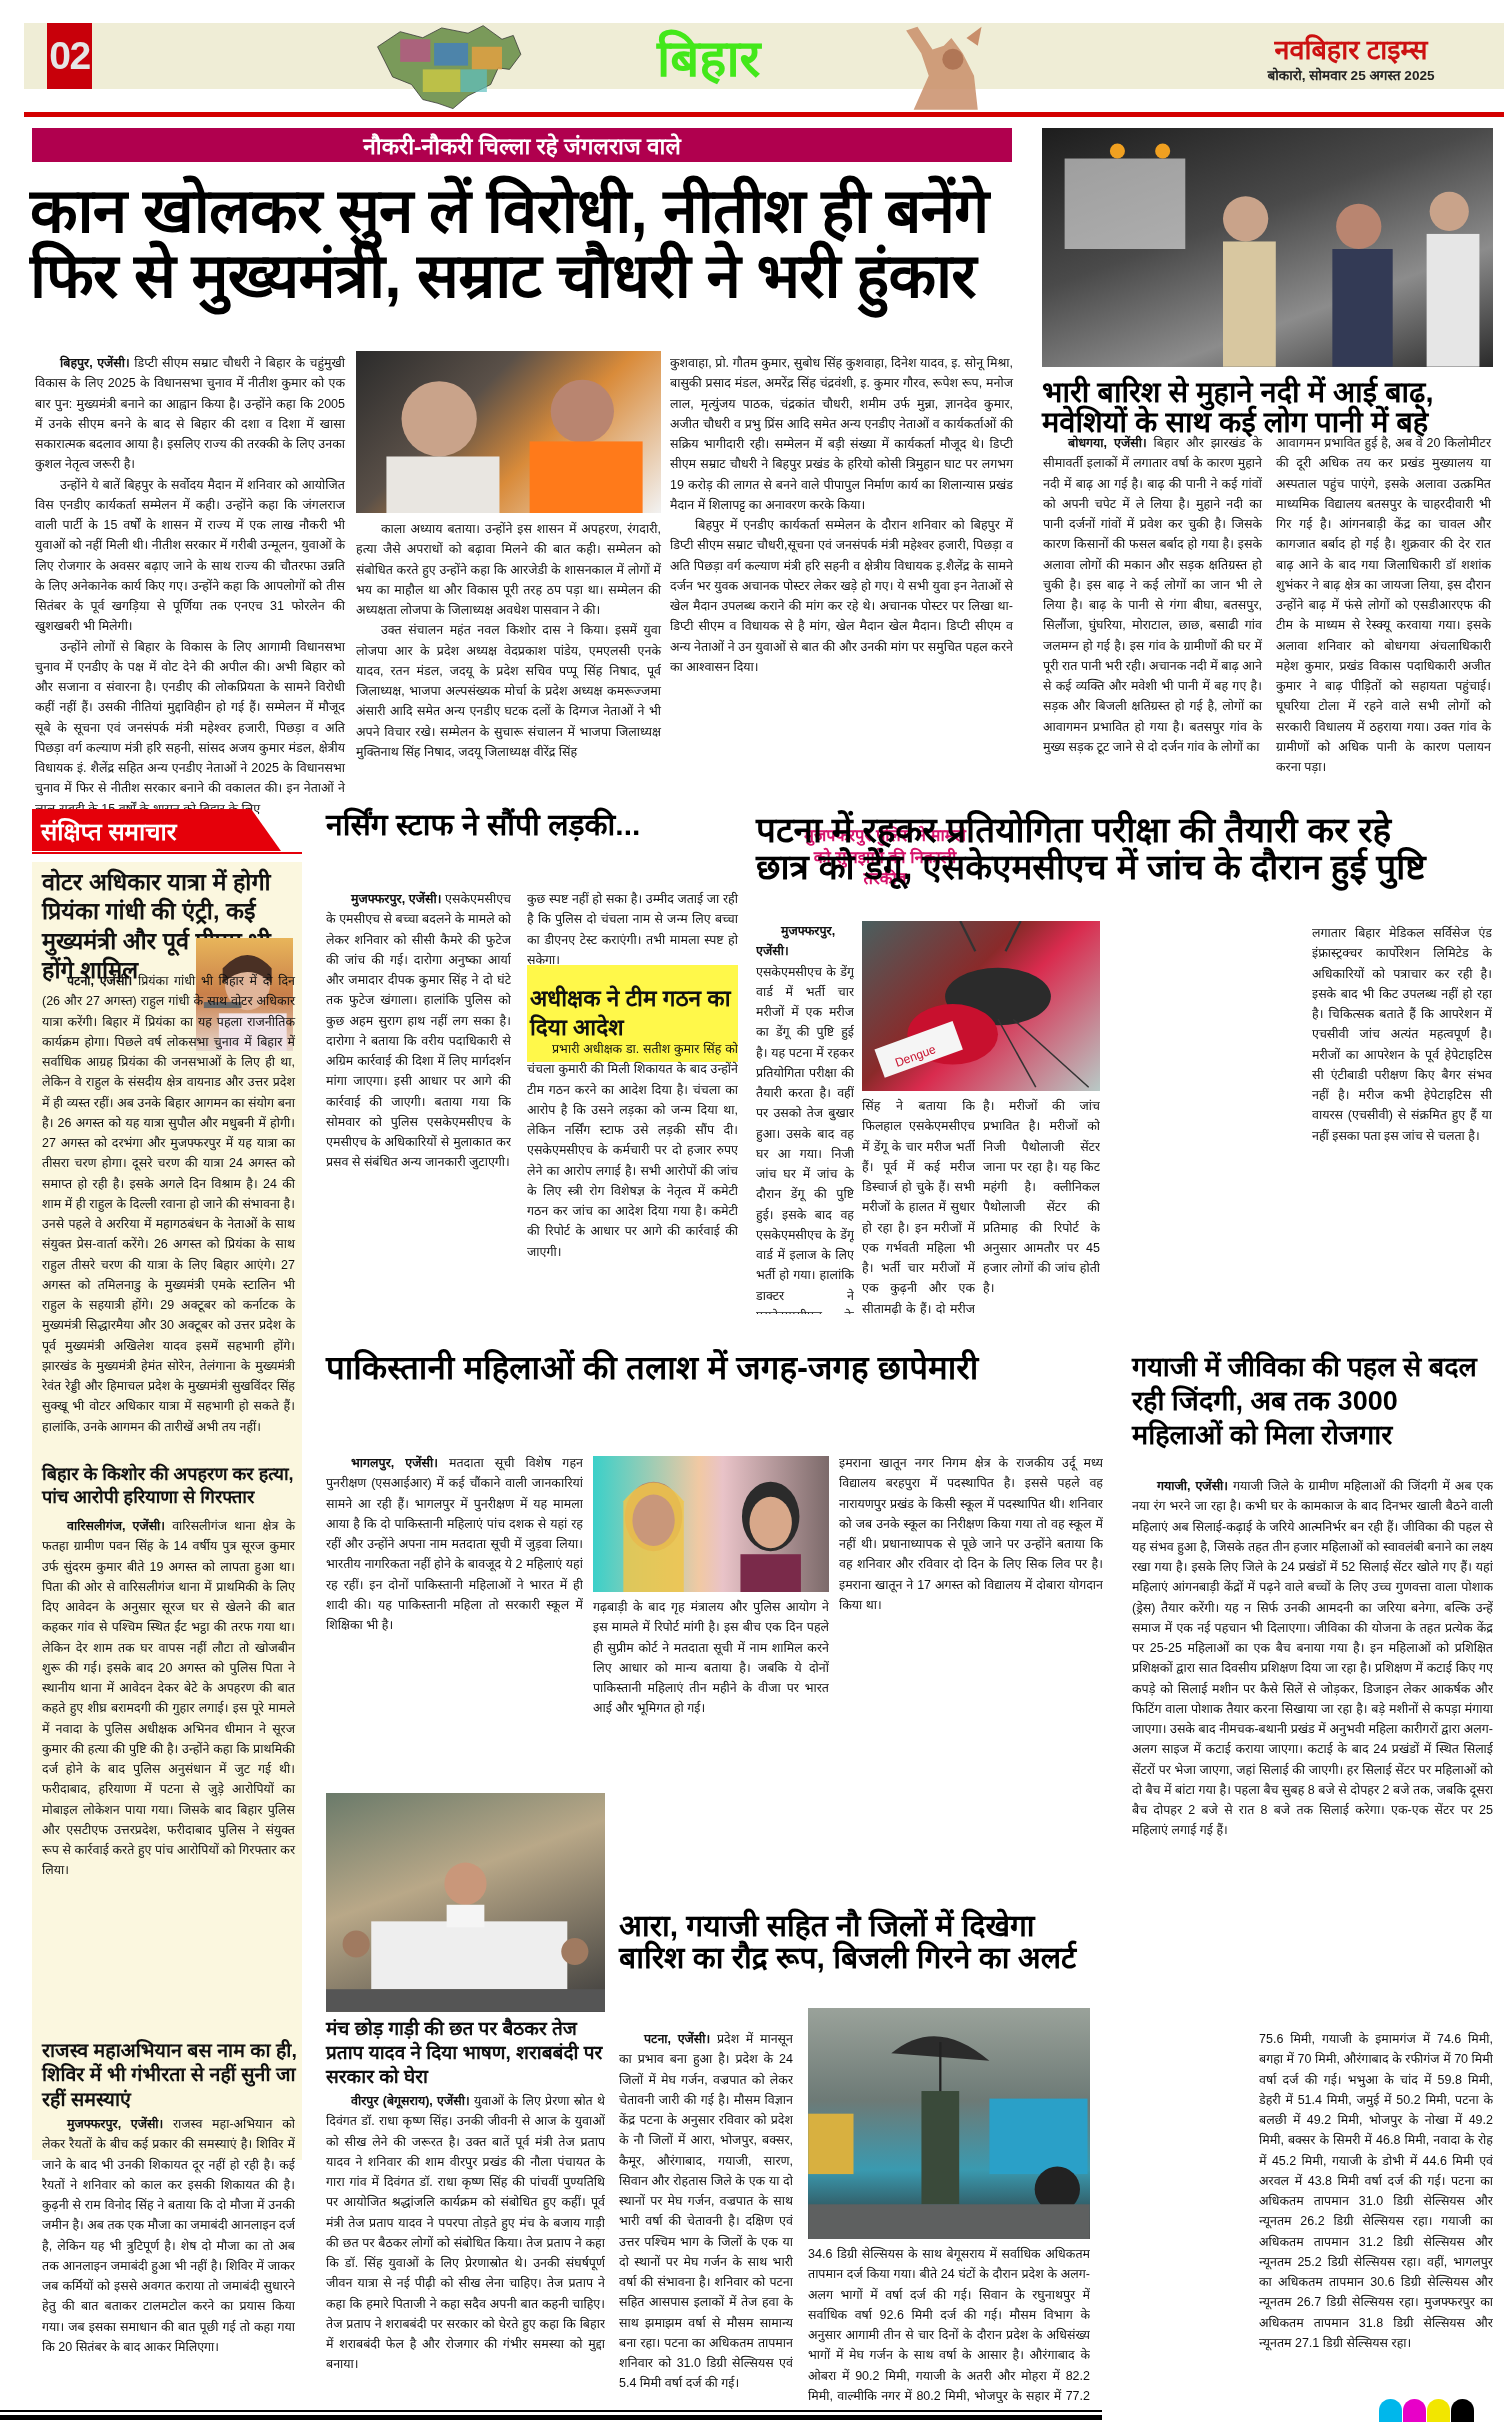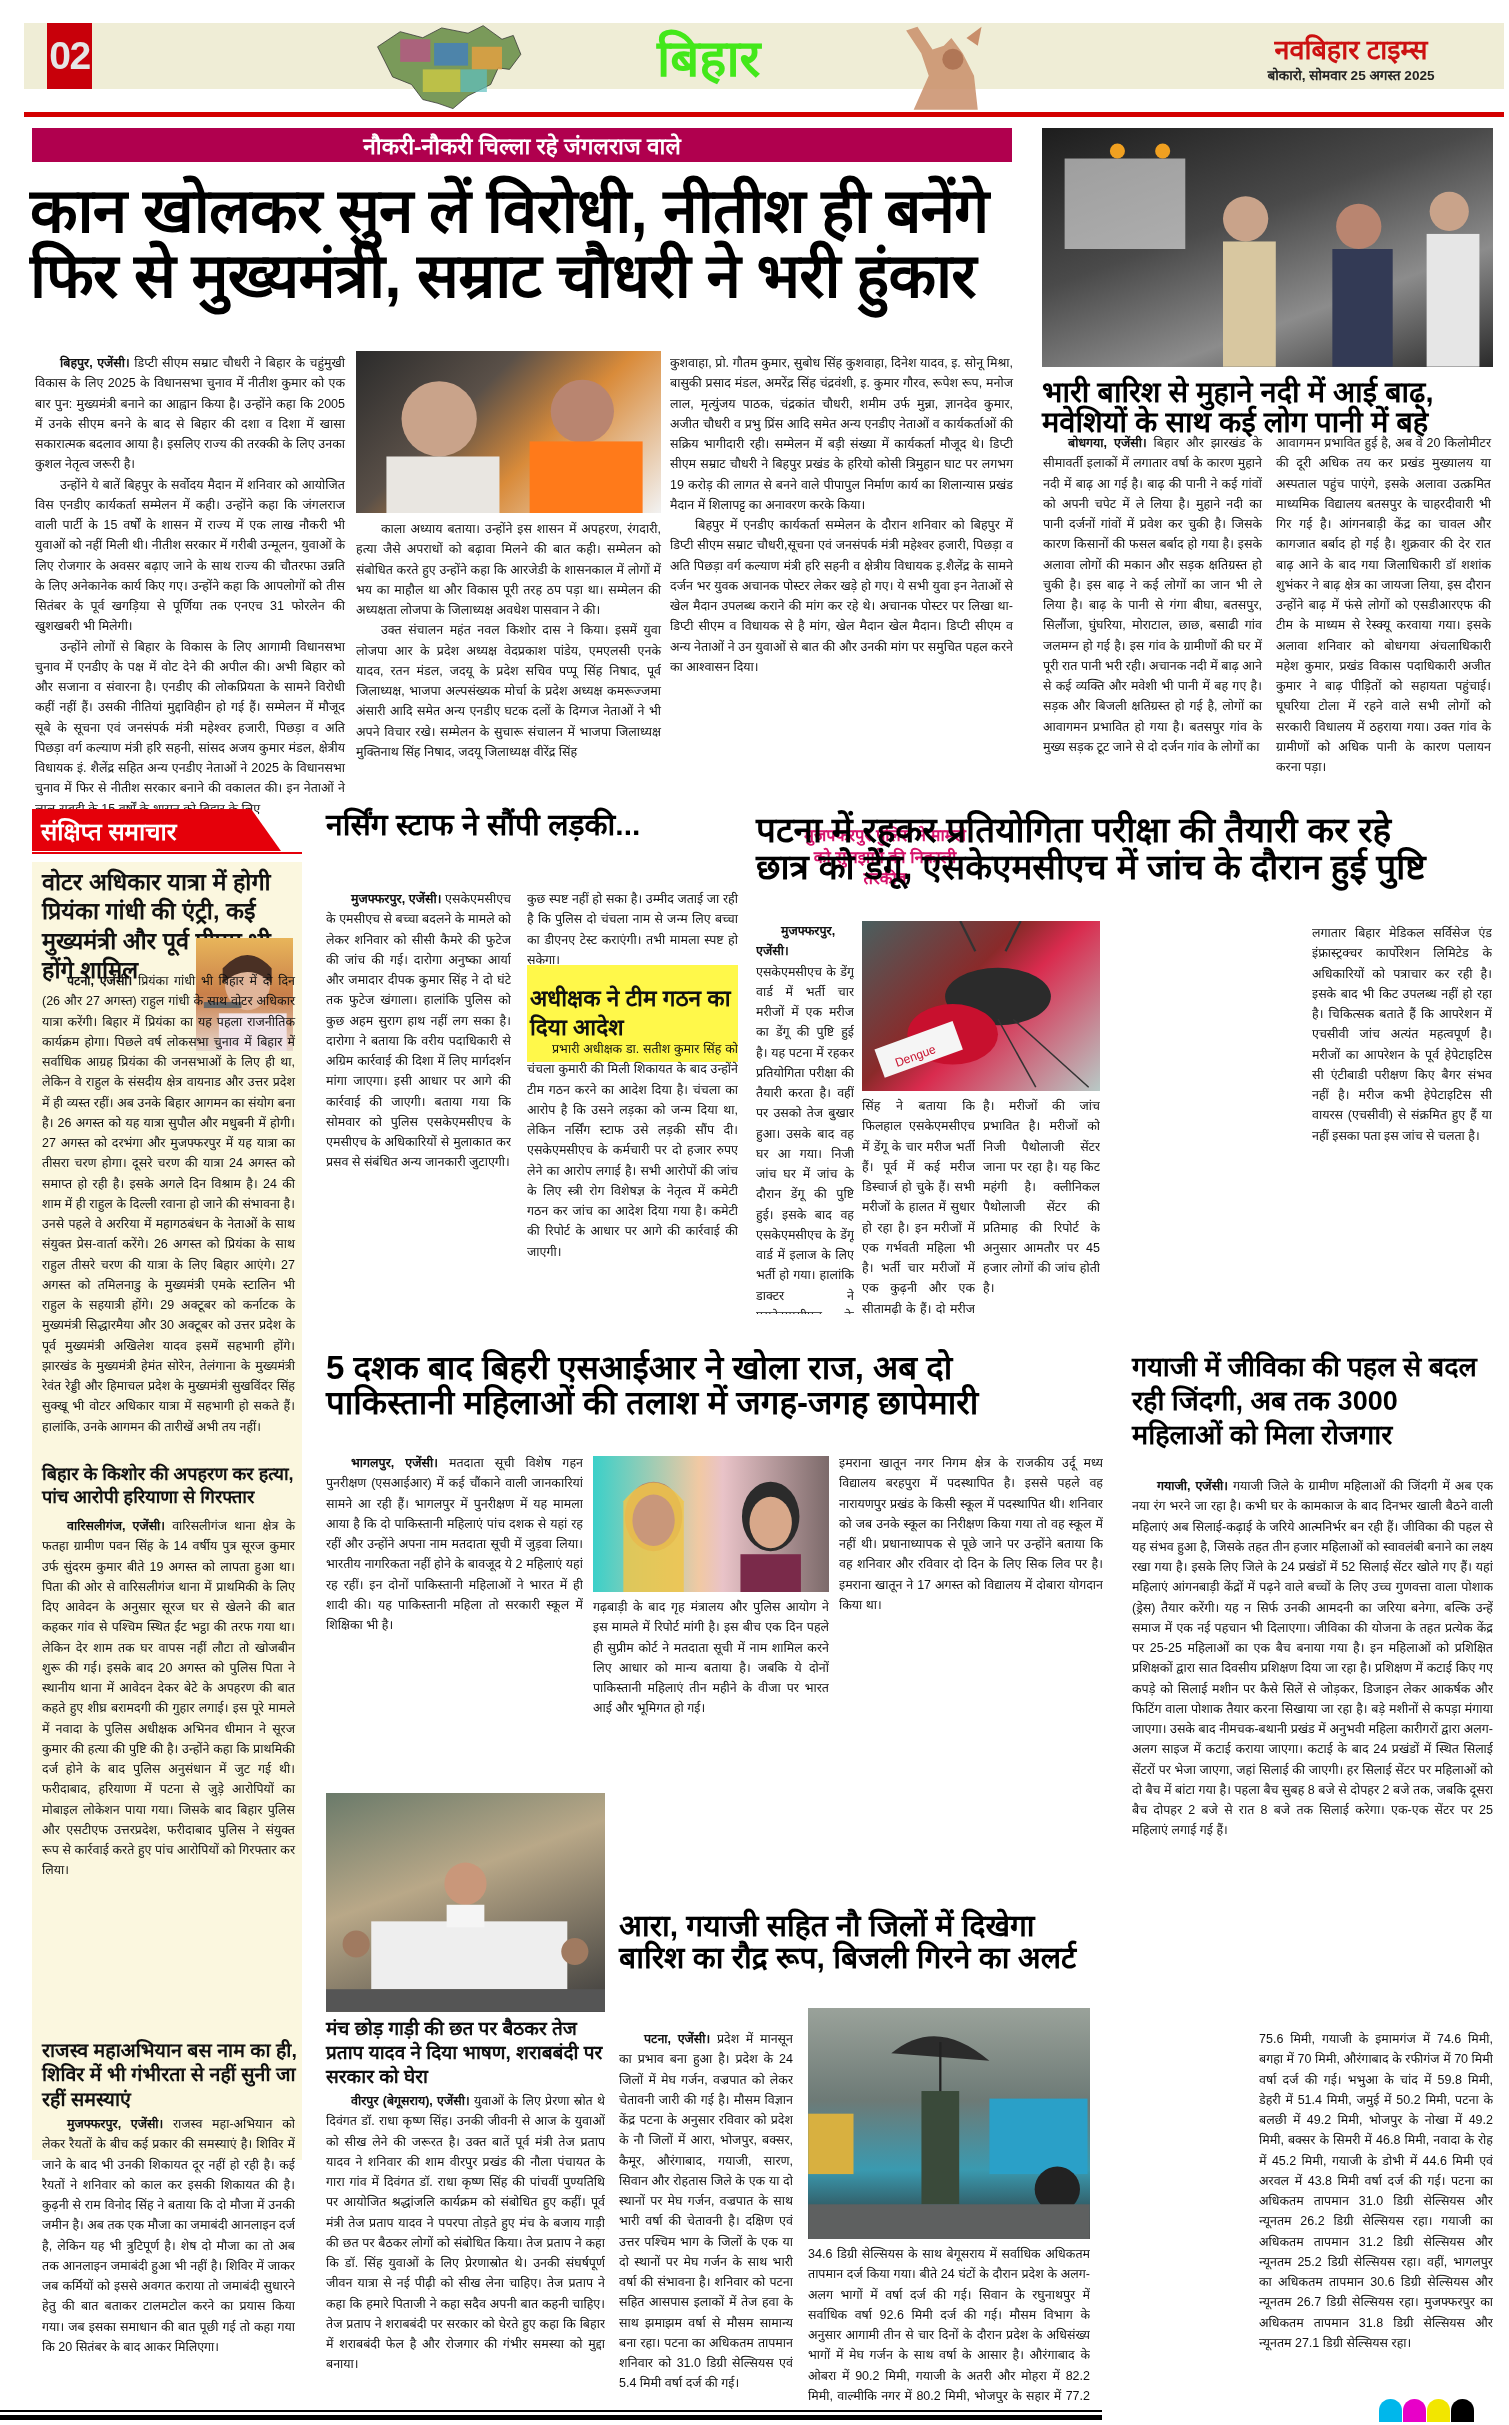--- a/index.html
+++ b/index.html
@@ -184,21 +184,20 @@
   <p style="text-indent:0">सिंह ने बताया कि फिलहाल एसकेएमसीएच में डेंगू के चार मरीज भर्ती हैं। पूर्व में कई मरीज डिस्चार्ज हो चुके हैं। सभी मरीजों के हालत में सुधार हो रहा है। इन मरीजों में एक गर्भवती महिला भी है। भर्ती चार मरीजों में एक कुढ़नी और एक सीतामढ़ी के हैं। दो मरीज मुंबई से एक पटना से घर आया है। एसकेएमसीएच के क्लीनिकल पैथोलाजी विभाग में एचसीवी की जांच प्रभावित है।</p>
 </div>
 <div class="abs body-text" style="left:983px; top:1096px; width:117px; height:219px; overflow:hidden;">
   <p style="text-indent:0">है। मरीजों की जांच प्रभावित है। मरीजों को निजी पैथोलाजी सेंटर जाना पर रहा है। यह किट महंगी है। क्लीनिकल पैथोलाजी सेंटर की प्रतिमाह की रिपोर्ट के अनुसार आमतौर पर 45 हजार लोगों की जांच होती है।</p>
 </div>
 <div class="abs body-text" style="left:1312px; top:923px; width:180px; height:393px; overflow:hidden;">
   <p style="text-indent:0">लगातार बिहार मेडिकल सर्विसेज एंड इंफ्रास्ट्रक्चर कार्पोरेशन लिमिटेड के अधिकारियों को पत्राचार कर रही है। इसके बाद भी किट उपलब्ध नहीं हो रहा है। चिकित्सक बताते हैं कि आपरेशन में एचसीवी जांच अत्यंत महत्वपूर्ण है। मरीजों का आपरेशन के पूर्व हेपेटाइटिस सी एंटीबाडी परीक्षण किए बैगर संभव नहीं है। मरीज कभी हेपेटाइटिस सी वायरस (एचसीवी) से संक्रमित हुए हैं या नहीं इसका पता इस जांच से चलता है।</p>
 </div>
 
 <div class="abs headline" style="left:326px; top:1351px; width:793px; font-size:33px;">
-  <div>5 दशक बाद बिहरी एसआईआर ने खोला राज, अब दो</div>
   <div>पाकिस्तानी महिलाओं की तलाश में जगह-जगह छापेमारी</div>
 </div>
 <div class="abs body-text" style="left:326px; top:1453px; width:257px; height:325px; overflow:hidden;">
   <p><b>भागलपुर, एजेंसी।</b> <span>मतदाता सूची विशेष गहन पुनरीक्षण (एसआईआर) में कई चौंकाने वाली जानकारियां सामने आ रही हैं। भागलपुर में पुनरीक्षण में यह मामला आया है कि दो पाकिस्तानी महिलाएं पांच दशक से यहां रह रहीं और उन्होंने अपना नाम मतदाता सूची में जुड़वा लिया। भारतीय नागरिकता नहीं होने के बावजूद ये 2 महिलाएं यहां रह रहीं। इन दोनों पाकिस्तानी महिलाओं ने भारत में ही शादी की। यह पाकिस्तानी महिला तो सरकारी स्कूल में शिक्षिका भी है।</span></p>
 </div>
 <div class="abs photo photo-grad-5" style="left:593px; top:1456px; width:236px; height:136px;">
   <svg width="236" height="136" viewBox="0 0 312 180">
     <ellipse cx="80" cy="80" rx="38" ry="46" fill="#b08070"></ellipse>
     <path d="M40,60 Q80,10 120,60 L120,180 L40,180 Z" fill="#f0c64a" opacity=".85"></path>
     <ellipse cx="80" cy="85" rx="28" ry="34" fill="#c9977a"></ellipse>

